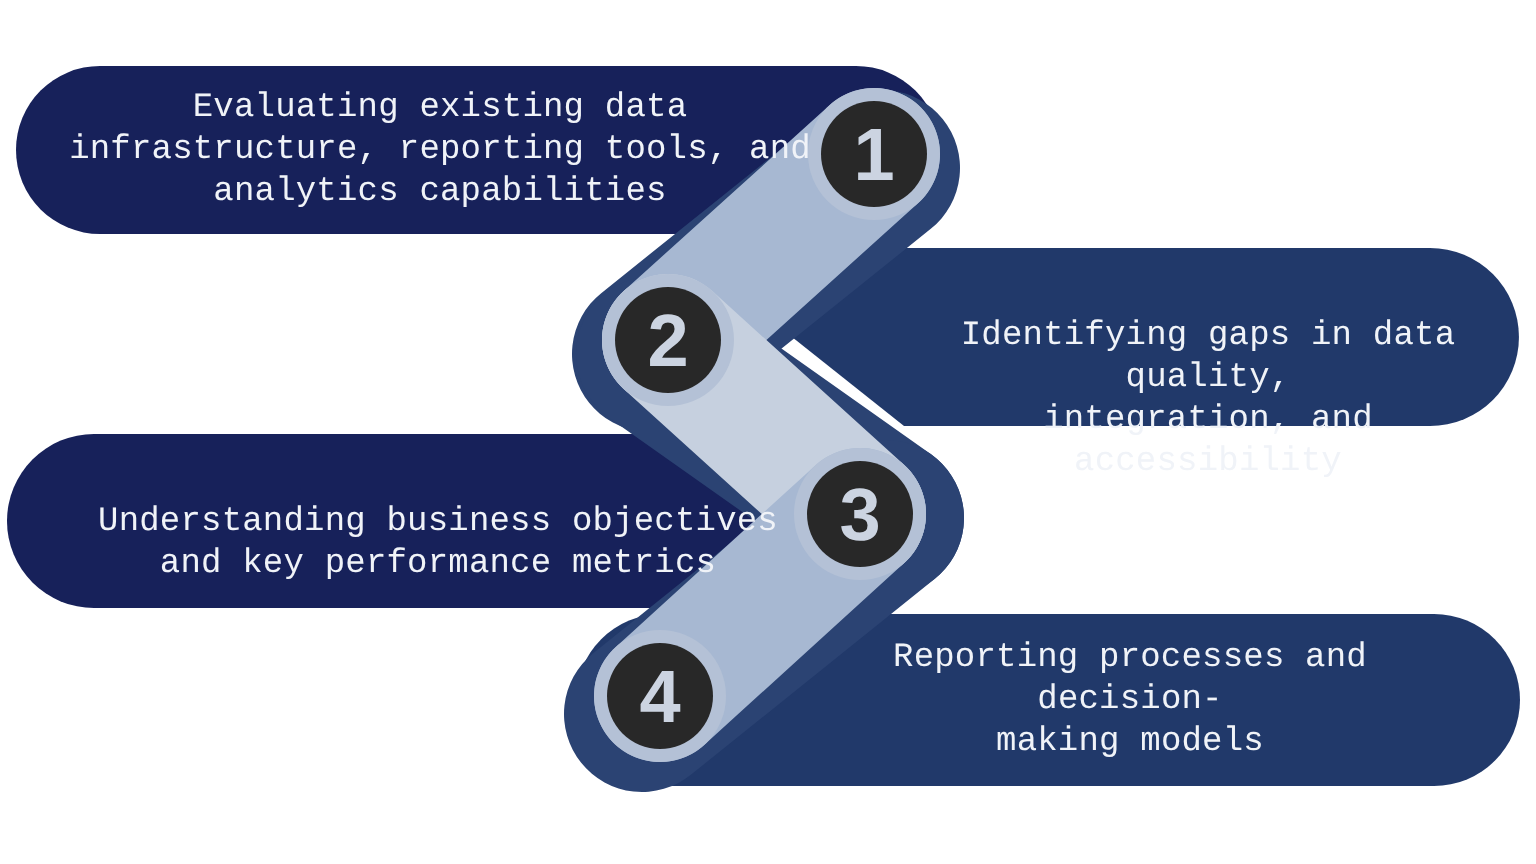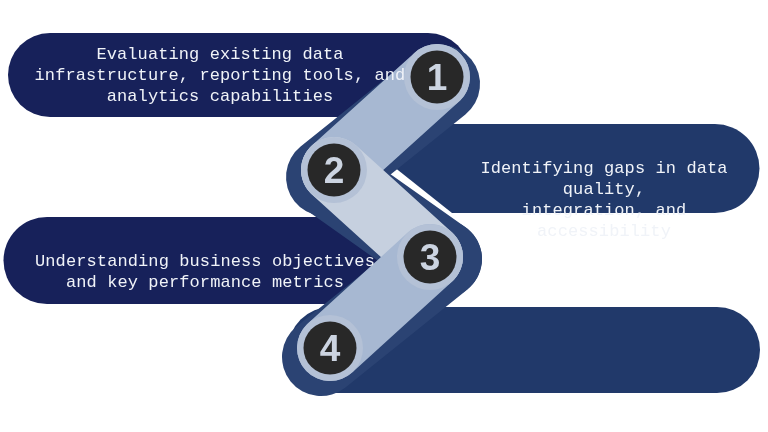--- a/index.html
+++ b/index.html
@@ -14,21 +14,21 @@
     text-align:center;white-space:pre-line;color:#f0f3f8;
     font-size:17px;line-height:21px;font-weight:400;letter-spacing:.1px;font-family:Liberation Mono, monospace;
   }
   .step-number{
     position:absolute;width:54px;height:54px;display:flex;
     align-items:center;justify-content:center;
     color:#ccd4e1;font-size:37px;font-weight:700;line-height:1;
   }
   .t1{left:28px;top:33px;width:384px;height:84px;}
   .t2{left:458px;top:142px;width:292px;height:116px;}
-  .t3{left:22px;top:217px;width:366px;height:109px;}
+  .t3{left:36px;top:217px;width:366px;height:109px;}
   .t4{left:402px;top:307px;width:326px;height:86px;}
   .n1{left:410px;top:50px;}
   .n2{left:307px;top:143px;}
   .n3{left:403px;top:230px;}
   .n4{left:303px;top:321px;}
 </style>
 </head>
 <body>
 
 <div class="stage">
@@ -67,14 +67,16 @@
   <div class="step-number n3">3</div>
   <div class="step-number n4">4</div>
 
   <div class="pill-text t1">Evaluating existing data
 infrastructure, reporting tools, and
 analytics capabilities</div>
   <div class="pill-text t2">Identifying gaps in data quality,
 integration, and accessibility</div>
   <div class="pill-text t3">Understanding business objectives
 and key performance metrics</div>
+  <div class="pill-text t4">Reporting processes and decision-
+making models</div>
 
 </div>
 
 </body></html>

